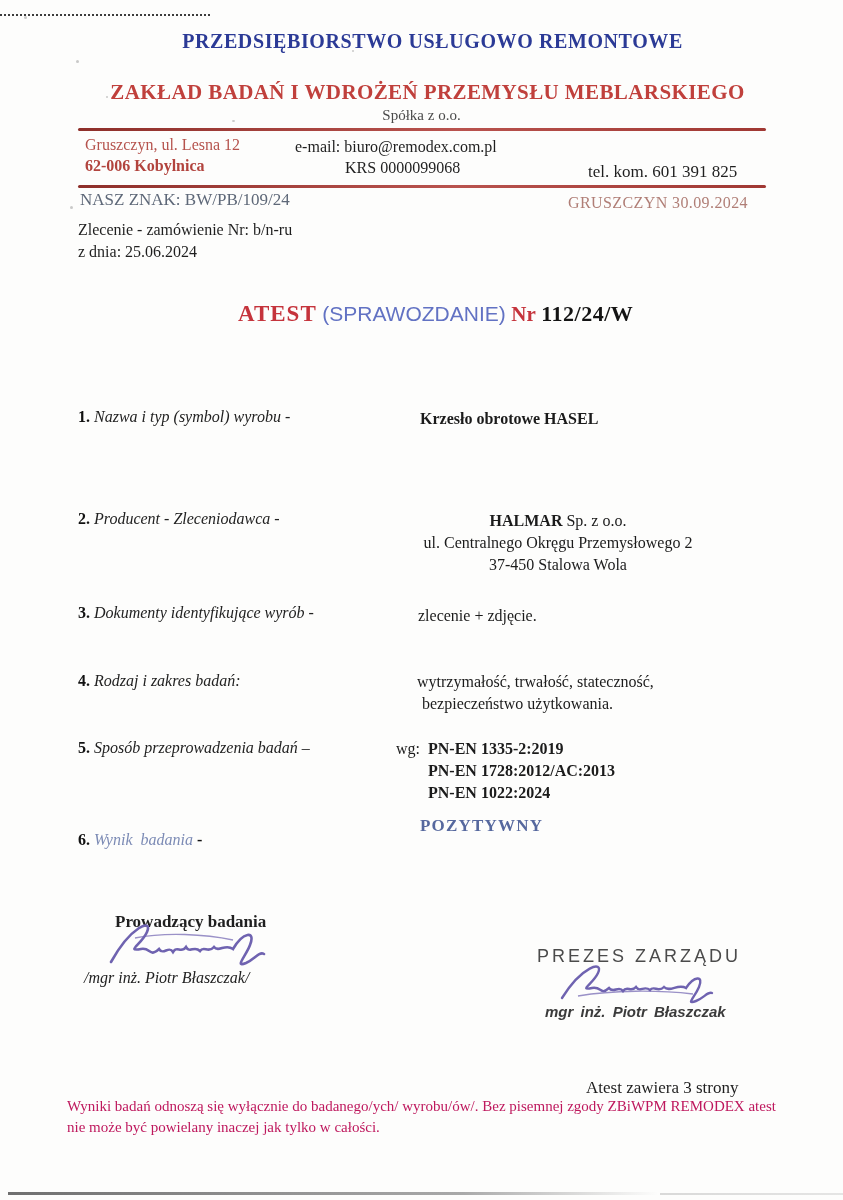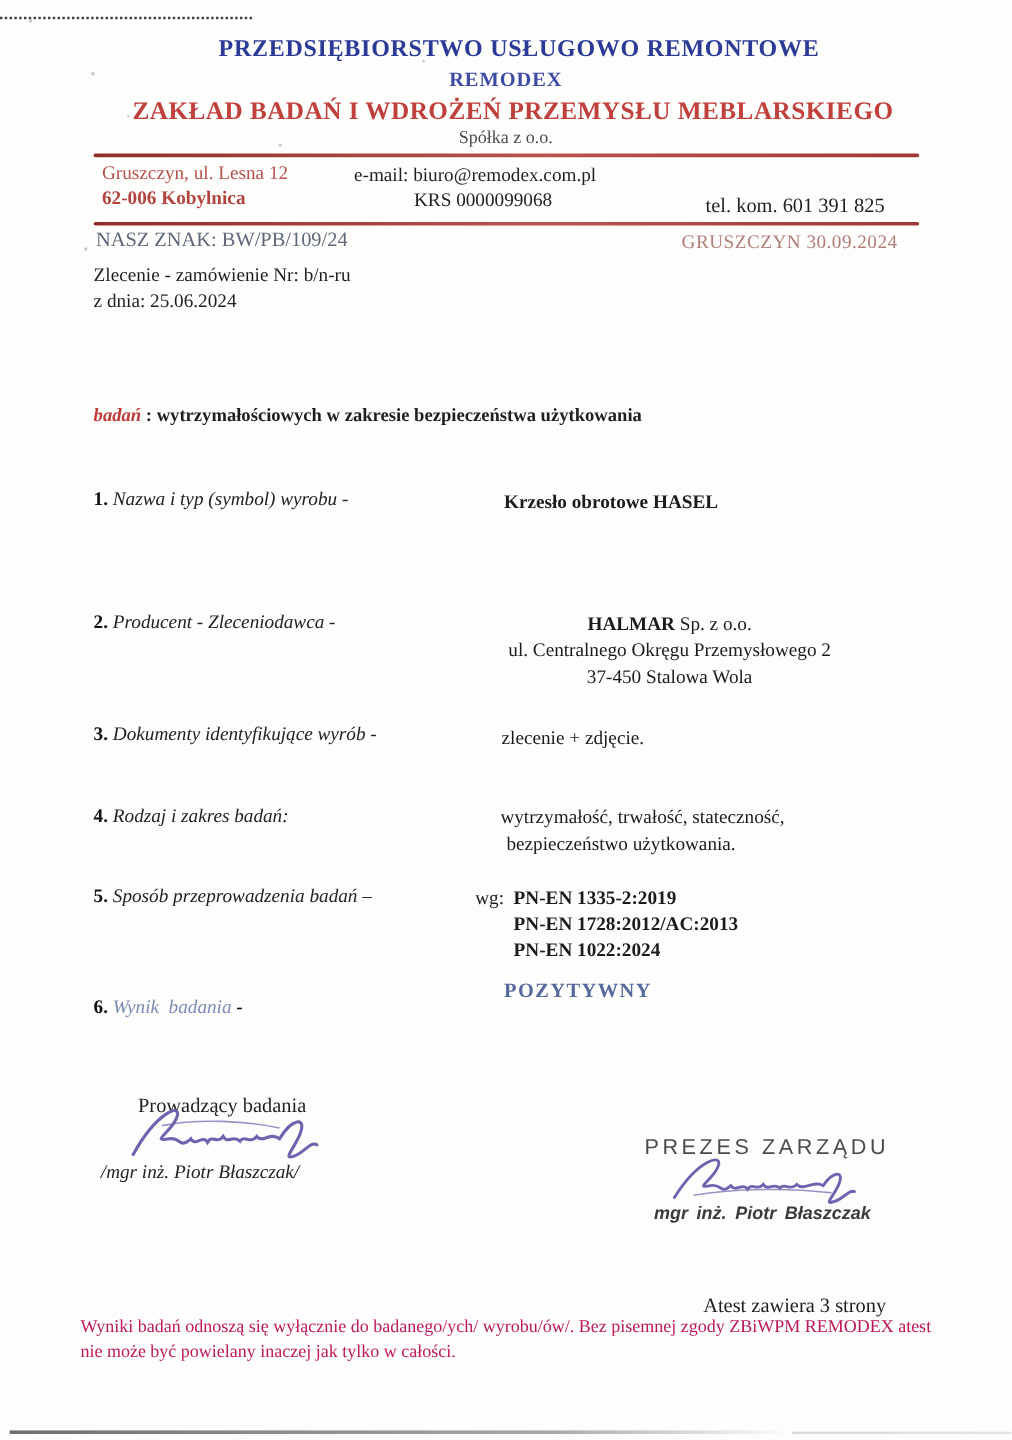--- a/index.html
+++ b/index.html
@@ -38,21 +38,21 @@
   .s-lead{color:#c03a3a;font-style:italic;}
   
   .inum{font-weight:bold;font-size:16px;color:#111;}
   .ilabel{font-style:italic;font-size:16px;color:#222;}
   .val{font-size:16px;color:#1b1b1b;}
   .bold{font-weight:bold;}
   .item6-label{color:#7c8bb5;font-style:italic;font-size:16px;word-spacing:4px;}
   .pozytywny{color:#56689e;font-weight:bold;font-size:17px;letter-spacing:1.2px;}
   .prod-block{left:423px;top:510px;width:270px;text-align:center;white-space:normal;line-height:22px;}
   
-  .prowadzacy{left:115px;top:912px;font-size:17px;}
+  .prowadzacy{left:115px;top:912px;font-size:17px;font-weight:bold;}
   .dotline{left:78px;top:948px;width:210px;height:14px;border-bottom:2px dotted #3c3c3c;}
   .lname{left:84px;top:969px;font-size:16px;font-style:italic;color:#222;}
   .prezes{left:537px;top:946px;font-size:18px;letter-spacing:3px;color:#4b4b4b;font-family:"Liberation Sans","DejaVu Sans",sans-serif;}
   .rname{left:545px;top:1003px;font-size:15px;font-style:italic;font-weight:bold;color:#3b3b3b;font-family:"Liberation Sans","DejaVu Sans",sans-serif;word-spacing:3px;}
   .sig{position:absolute;}
   
   .pages{left:586px;top:1078px;font-size:17px;}
   .disclaimer{left:67px;top:1096px;width:718px;font-size:15px;line-height:21px;white-space:normal;color:#be185d;}
   .scanline{position:absolute;top:1192px;left:8px;width:650px;height:2.5px;background:linear-gradient(to right,#6f6f6f,#8d8d8d 35%,#a9a9a9 70%,rgba(200,200,200,0));}
   .scanline2{position:absolute;top:1193px;left:660px;width:460px;height:1.5px;background:linear-gradient(to right,rgba(150,150,150,.35),rgba(190,190,190,.1));}
@@ -64,40 +64,42 @@
 <div class="page">
 
   <div class="speck" style="left:24px;top:16px;width:3px;height:3px;"></div>
   <div class="speck" style="left:76px;top:60px;width:3px;height:3px;"></div>
   <div class="speck" style="left:106px;top:96px;width:2px;height:2px;"></div>
   <div class="speck" style="left:232px;top:120px;width:3px;height:2px;"></div>
   <div class="speck" style="left:70px;top:206px;width:3px;height:3px;"></div>
   <div class="speck" style="left:352px;top:50px;width:2px;height:2px;"></div>
 
   <div class="abs ctr h1">PRZEDSIĘBIORSTWO USŁUGOWO REMONTOWE</div>
-  <div class="abs ctr h2">REMODEX</div>
   <div class="abs ctr h3">ZAKŁAD BADAŃ I WDROŻEŃ PRZEMYSŁU MEBLARSKIEGO</div>
   <div class="abs ctr h4">Spółka z o.o.</div>
   <div class="rule rule1"></div>
 
   <div class="abs addr1">Gruszczyn, ul. Lesna 12</div>
   <div class="abs addr2">62-006  Kobylnica</div>
   <div class="abs email">e-mail: biuro@remodex.com.pl</div>
   <div class="abs krs">KRS  0000099068</div>
   <div class="abs tel">tel. kom. 601 391 825</div>
   <div class="rule rule2"></div>
 
   <div class="abs naszznak">NASZ ZNAK: BW/PB/109/24</div>
   <div class="abs placedate">GRUSZCZYN 30.09.2024</div>
 
   <div class="abs zlec1">Zlecenie - zamówienie Nr: b/n-ru</div>
   <div class="abs zlec2">z dnia: 25.06.2024</div>
 
-  <div class="abs subtitle">
-    <span class="s-lead">badań</span><span> : </span><span>wytrzymałościowych w zakresie bezpieczeństwa użytkowania</span>
+  <div class="abs title">
+    <span class="t-atest">ATEST</span>
+    <span class="t-spraw">(SPRAWOZDANIE)</span>
+    <span class="t-nr">Nr</span>
+    <span class="t-num">112/24/W</span>
   </div>
 
   <div class="abs" style="left:78px;top:408px;text-align:right;">
     <span class="inum">1.</span>
     <span class="ilabel">Nazwa i typ (symbol) wyrobu -</span>
   </div>
   <div class="abs val bold" style="left:420px;top:410px;">Krzesło obrotowe HASEL</div>
 
   <div class="abs" style="left:78px;top:510px;">
     <span class="inum">2.</span>

